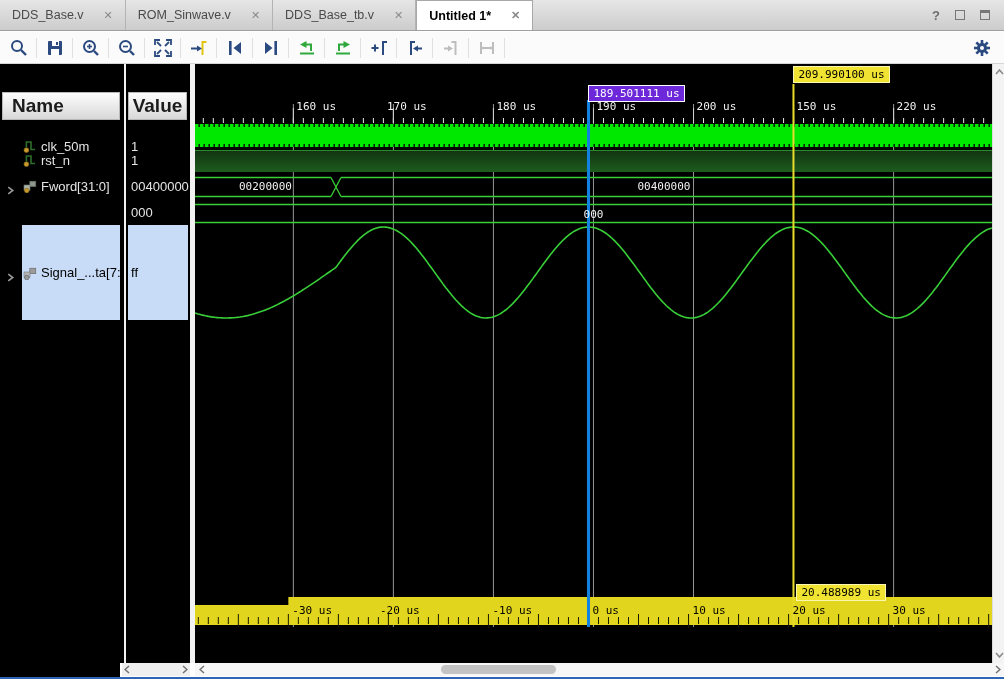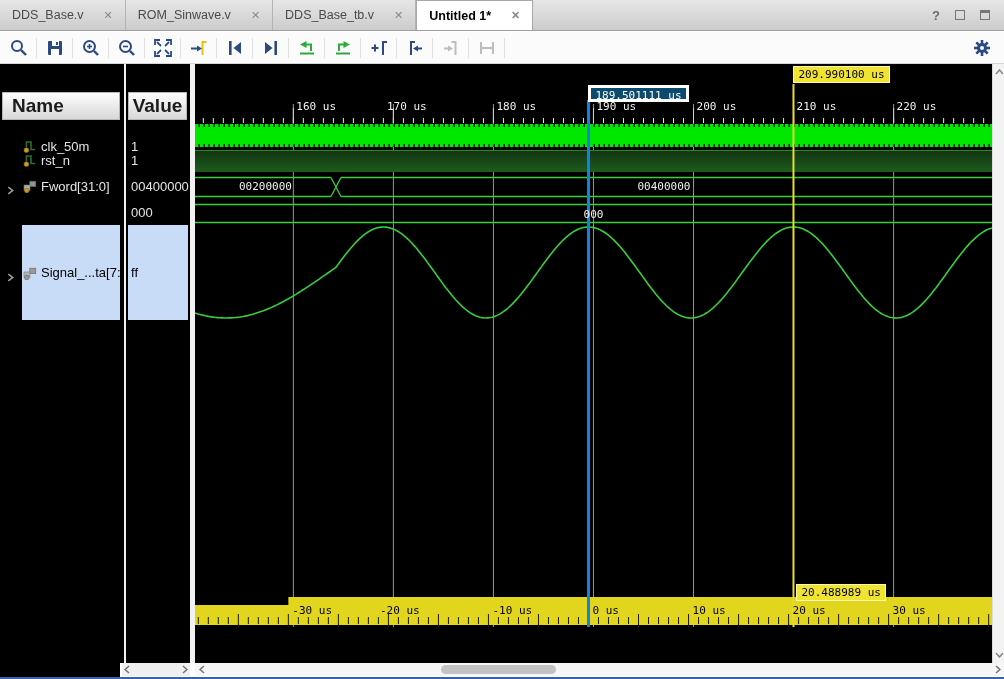--- a/index.html
+++ b/index.html
@@ -39,21 +39,21 @@
   .signame{font-size:13px;color:#e4e4e4;white-space:nowrap}
   .sigrow.sel .signame{color:#000}
   .chev{position:absolute;left:6px;width:10px;height:10px}
   .sicon{position:absolute;left:23px;width:14px;height:14px}
   .ntext{position:absolute;left:41px;white-space:nowrap}
   .hl{position:absolute;left:22px;right:0;top:0;bottom:0}
 
   #wave-area{position:absolute;left:195px;top:0;width:797px;height:599px;background:#000;overflow:hidden}
   .wv{position:absolute;font:11px "DejaVu Sans Mono",monospace;color:#f2f2f2;white-space:nowrap}
   .cursor-label{position:absolute;font:11px "DejaVu Sans Mono",monospace;padding:1px 4px;height:17px}
-  .blue-box{background:#0c4a6e;color:#fff;border:3px solid #ffffff}
+  .blue-box{background:#6d28d9;color:#fff;border:1px solid #ffffff}
   .yel-box{background:#f0e331;color:#000;border:1px solid #fbf6b0}
   .rlab{position:absolute;font:11px "DejaVu Sans Mono",monospace;color:#000}
 
   
   .vscroll{position:absolute;left:797px;top:0;width:12px;height:599px;background:#f3f3f3;border-left:1px solid #dcdcdc}
   .bottom-strip{position:absolute;left:0;top:599px;width:1004px;height:14px;background:#fff}
   .bs-black{position:absolute;left:0;top:0;width:120px;height:14px;background:#000}
   .valscroll{position:absolute;left:122px;top:0;width:68px;height:13px;background:#efefef;display:flex;justify-content:space-between;align-items:center;padding:0 2px}
   .hscroll{position:absolute;left:195px;top:0;width:809px;height:13px;background:#f6f6f6;display:flex;align-items:center}
   .thumb{position:absolute;left:246px;top:2px;width:115px;height:9px;background:#c3c3c3;border-radius:5px}
@@ -519,21 +519,21 @@
           <rect x="391.9880999995002" y="36" width="3" height="527" fill="#1282e2"></rect>
           <rect x="597.4701904500002" y="20" width="2" height="543" fill="#e8dc2a"></rect>
         </g>
     </svg>
     <div id="wave-labels" style="position:absolute;left:0;top:0;width:797px;height:599px">
         <div class="wv" style="left: 101.344px; top: 36px;">160 us</div>
         <div class="wv" style="left: 192px; top: 36px;">170 us</div>
         <div class="wv" style="left: 301.434px; top: 36px;">180 us</div>
         <div class="wv" style="left: 401.479px; top: 36px;">190 us</div>
         <div class="wv" style="left: 501.524px; top: 36px; text-align: center;">200 us</div>
-        <div class="wv" style="left: 601.569px; top: 36px;">210 us</div>
+        <div class="wv" style="left: 601.569px; top: 36px;">150 us</div>
         <div class="wv" style="left: 701.614px; top: 36px;">220 us</div>
         <div class="wv" style="left: 70.4817px; top: 116px; transform: translateX(-50%);">00200000</div>
         <div class="wv" style="left: 468.982px; top: 116px; transform: translateX(-50%);">00400000</div>
         <div class="wv" style="left: 398.5px; top: 144px; transform: translateX(-50%);">000</div>
         <div class="rlab" style="left: 97.3531px; top: 540px;">-30 us</div>
         <div class="rlab" style="left: 185px; top: 540px;">-20 us</div>
         <div class="rlab" style="left: 297.443px; top: 540px;">-10 us</div>
         <div class="rlab" style="left: 397.488px; top: 540px;">0 us</div>
         <div class="rlab" style="left: 497.533px; top: 540px;">10 us</div>
         <div class="rlab" style="left: 597.578px; top: 540px;">20 us</div>

